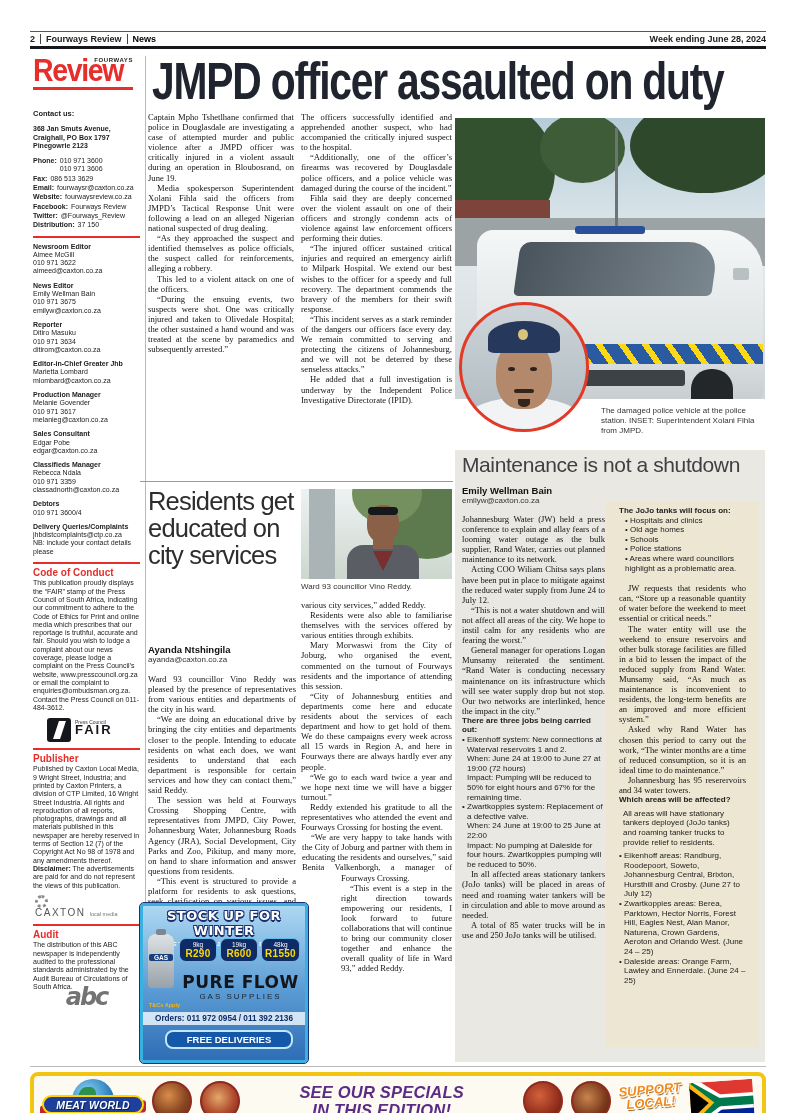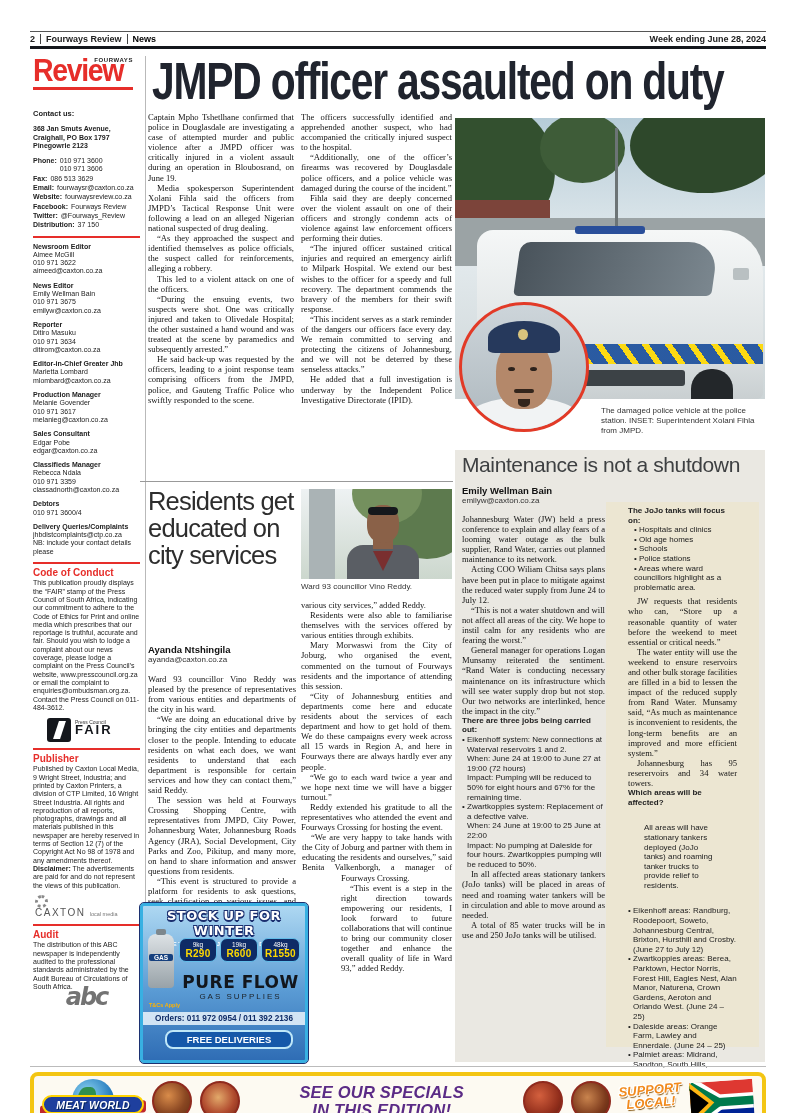--- a/index.html
+++ b/index.html
@@ -123,25 +123,25 @@
   
   #maint{position:absolute;left:455px;top:450px;width:310px;height:612px;background:#eae8e2;}
   #maint-headline{position:absolute;left:7px;top:3px;font-size:21px;color:#3e4042;letter-spacing:-.4px;font-weight:400;}
   #maint-byline{position:absolute;left:7px;top:35px;}
   #maint-col1{position:absolute;left:7px;top:64px;width:143px;}
   .sans8{font-family:"Liberation Sans",sans-serif;font-size:8px;line-height:9.6px;text-align:left;color:#222;}
   .sans8 p{margin:0;}
   .jobs-lead{font-weight:bold;margin-top:1px;}
   .job p{padding-left:5px;}
   .job p:first-child{text-indent:-5px;}
-  #maint-beige{position:absolute;left:151px;top:52px;width:153px;height:545px;background:#ece6d2;padding:4px 22px;}
+  #maint-beige{position:absolute;left:151px;top:52px;width:153px;height:545px;background:#ece6d2;padding:4px 13px;}
   .focus-h,.aff-h{font-weight:bold;font-size:8px;line-height:9.6px;color:#222;margin:0;}
   .focus-list p{margin:0;padding-left:6px;}
   .focus-list p:before{content:"• ";}
-  .beige-serif{margin-top:4px;}
+  .beige-serif{margin-top:10px;}
   .aff-list p{padding-left:5px;text-indent:-5px;margin:0;}
 
   
   #gas-ad{position:absolute;left:140px;top:903px;width:168px;height:160px;border:3px solid #38b0e2;
     outline:1px solid #1c3070;border-radius:4px;overflow:hidden;
     background:linear-gradient(180deg,#aed8f2,#5a9bd4 55%,#2f6db5);}
   .ga-title{font-family:"DejaVu Sans",sans-serif;font-size:13px;font-weight:bold;color:#fff;text-align:center;
     letter-spacing:.5px;margin-top:2px;
     text-shadow:-1px -1px 0 #1c3070,1px -1px 0 #1c3070,-1px 1px 0 #1c3070,1px 1px 0 #1c3070,0 2px 0 #1c3070;}
   .ga-sub{font-size:5.8px;font-weight:bold;color:#fff;text-align:right;padding-right:6px;margin-top:3px;}
@@ -298,21 +298,20 @@
     <div class="abc">abc</div>
   </div>
 
   <div id="main-headline">JMPD officer assaulted on duty</div>
   <div id="m-col1" class="serif">
       <p>Captain Mpho Tshetlhane confirmed that police in Douglasdale are investigating a case of attempted murder and public violence after a JMPD officer was critically injured in a violent assault during an operation in Bloubosrand, on June 19.</p>
       <p>Media spokesperson Superintendent Xolani Fihla said the officers from JMPD’s Tactical Response Unit were following a lead on an alleged Nigerian national suspected of drug dealing.</p>
       <p>“As they approached the suspect and identified themselves as police officials, the suspect called for reinforcements, alleging a robbery.</p>
       <p>This led to a violent attack on one of the officers.</p>
       <p>“During the ensuing events, two suspects were shot. One was critically injured and taken to Olivedale Hospital; the other sustained a hand wound and was treated at the scene by paramedics and subsequently arrested.”</p>
-      <p>He said back-up was requested by the officers, leading to a joint response team comprising officers from the JMPD, police, and Gauteng Traffic Police who swiftly responded to the scene.</p>
     </div>
   <div id="m-col2" class="serif">
       <p>The officers successfully identified and apprehended another suspect, who had accompanied the critically injured suspect to the hospital.</p>
       <p>“Additionally, one of the officer’s firearms was recovered by Douglasdale police officers, and a police vehicle was damaged during the course of the incident.”</p>
       <p>Fihla said they are deeply concerned over the violent assault on one of their officers and strongly condemn acts of violence against law enforcement officers performing their duties.</p>
       <p>“The injured officer sustained critical injuries and required an emergency airlift to Milpark Hospital. We extend our best wishes to the officer for a speedy and full recovery. The department commends the bravery of the members for their swift response.</p>
       <p>“This incident serves as a stark reminder of the dangers our officers face every day. We remain committed to serving and protecting the citizens of Johannesburg, and we will not be deterred by these senseless attacks.”</p>
       <p>He added that a full investigation is underway by the Independent Police Investigative Directorate (IPID).</p>
     </div>
 
@@ -423,29 +422,29 @@
       <div class="sans8 focus-list">
           <p>Hospitals and clinics</p>
           <p>Old age homes</p>
           <p>Schools</p>
           <p>Police stations</p>
           <p>Areas where ward councillors highlight as a problematic area.</p>
         </div>
       <div class="serif ind beige-serif">
           <p>JW requests that residents who can, “Store up a reasonable quantity of water before the weekend to meet essential or critical needs.”</p>
           <p>The water entity will use the weekend to ensure reservoirs and other bulk storage facilities are filled in a bid to lessen the impact of the reduced supply from Rand Water. Munsamy said, “As much as maintenance is inconvenient to residents, the long-term benefits are an improved and more efficient system.”</p>
+          <p>Asked why Rand Water has chosen this period to carry out the work, “The winter months are a time of reduced consumption, so it is an ideal time to do maintenance.”</p>
           <p>Johannesburg has 95 reserervoirs and 34 water towers.</p>
         </div>
       <p class="aff-h">Which areas will be affected?</p>
-      <p class="sans8" style="margin:16px">All areas will have stationary tankers deployed (JoJo tanks) and roaming tanker trucks to provide relief to residents.</p>
+      <p class="sans8" style="margin:4px">All areas will have stationary tankers deployed (JoJo tanks) and roaming tanker trucks to provide relief to residents.</p>
       <div class="sans8 aff-list">
           <p>• Eikenhoff areas: Randburg, Roodepoort, Soweto, Johannesburg Central, Brixton, Hursthill and Crosby. (June 27 to July 12)</p>
           <p>• Zwartkoppies areas: Berea, Parktown, Hector Norris, Forest Hill, Eagles Nest, Alan Manor, Naturena, Crown Gardens, Aeroton and Orlando West. (June 24 – 25)</p>
           <p>• Daleside areas: Orange Farm, Lawley and Ennerdale. (June 24 – 25)</p>
-          <p>• Palmiet areas: Midrand, Sandton, South Hills, Alexander Park and Randjeslaagte. (July 1 to July 29).</p>
         </div>
     </div>
   </div>
 
   <div id="gas-ad">
     <div class="ga-title">STOCK UP FOR WINTER</div>
     <div class="ga-sub">WE TAKE ALL MAJOR CREDIT &amp; DEBIT CARDS</div>
     <div class="ga-bottle">
       <div class="ga-gas">GAS</div>
     </div>

